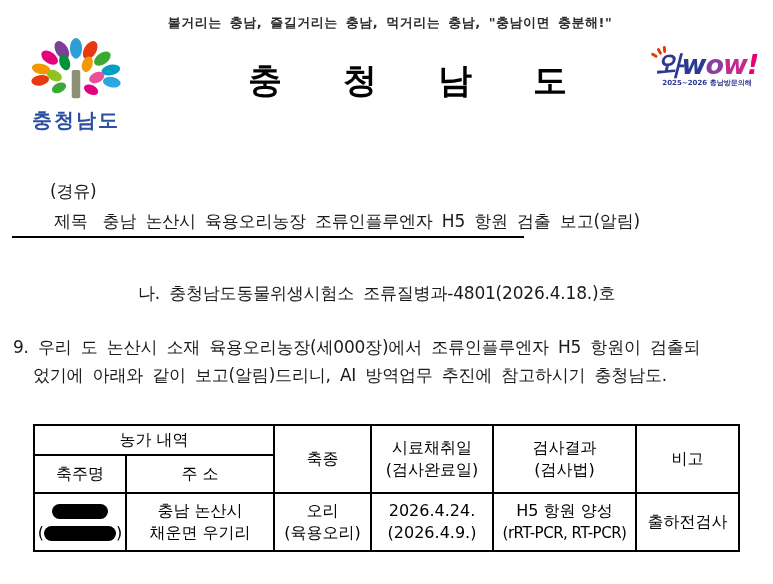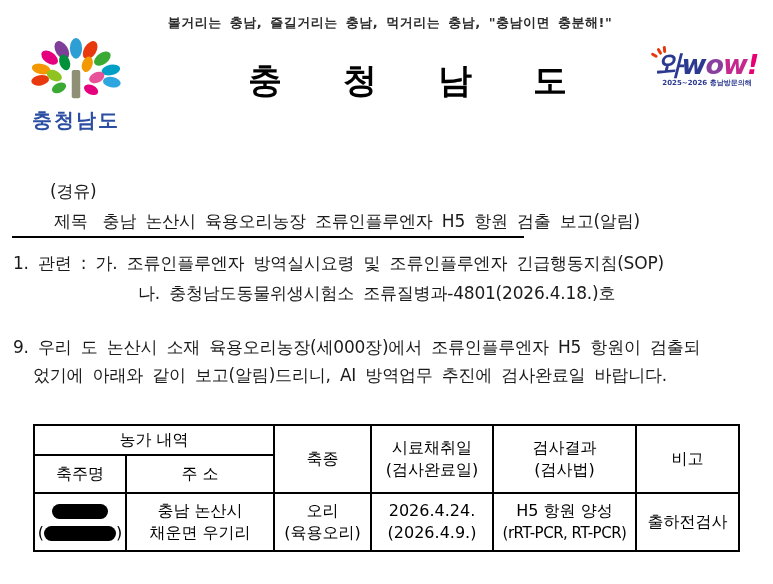--- a/index.html
+++ b/index.html
@@ -105,24 +105,23 @@
     </div>
     <div class="wow-sub" style="color:#2b3990;">2025~2026 충남방문의해</div>
   </div>
 
   <div class="line" style="left:18px; top:180px;margin-left:32px;">(경유)</div>
   <div class="line" style="left:22px; top:210px;margin-left:32px;">
     <span>제목</span><span class="lbl-gap"></span><span>충남 논산시 육용오리농장 조류인플루엔자 H5 항원 검출 보고(알림)</span>
   </div>
   <div class="subject-underline"></div>
 
-  <div class="line" style="left:13px; top:252px;">1. 관련 : 가. 조류인플루엔자 방역실시요령 및 조류인플루엔자 긴급행동지침(SOP)</div>
   <div class="line" style="left:138px; top:282px;">나. 충청남도동물위생시험소 조류질병과-4801(2026.4.18.)호</div>
   <div class="line" style="left:13px; top:336px;">9. 우리 도 논산시 소재 육용오리농장(세000장)에서 조류인플루엔자 H5 항원이 검출되</div>
-  <div class="line" style="left:33px; top:364px;">었기에 아래와 같이 보고(알림)드리니, AI 방역업무 추진에 검사완료일 바랍니다.</div>
+  <div class="line" style="left:33px; top:364px;">었기에 아래와 같이 보고(알림)드리니, AI 방역업무 추진에 참고하시기 충청남도.</div>
 
   <table class="report">
     <colgroup>
       <col style="width:92px">
         <col style="width:148px">
         <col style="width:97px">
       <col style="width:122px">
         <col style="width:143px">
         <col style="width:103px">
     </colgroup>

